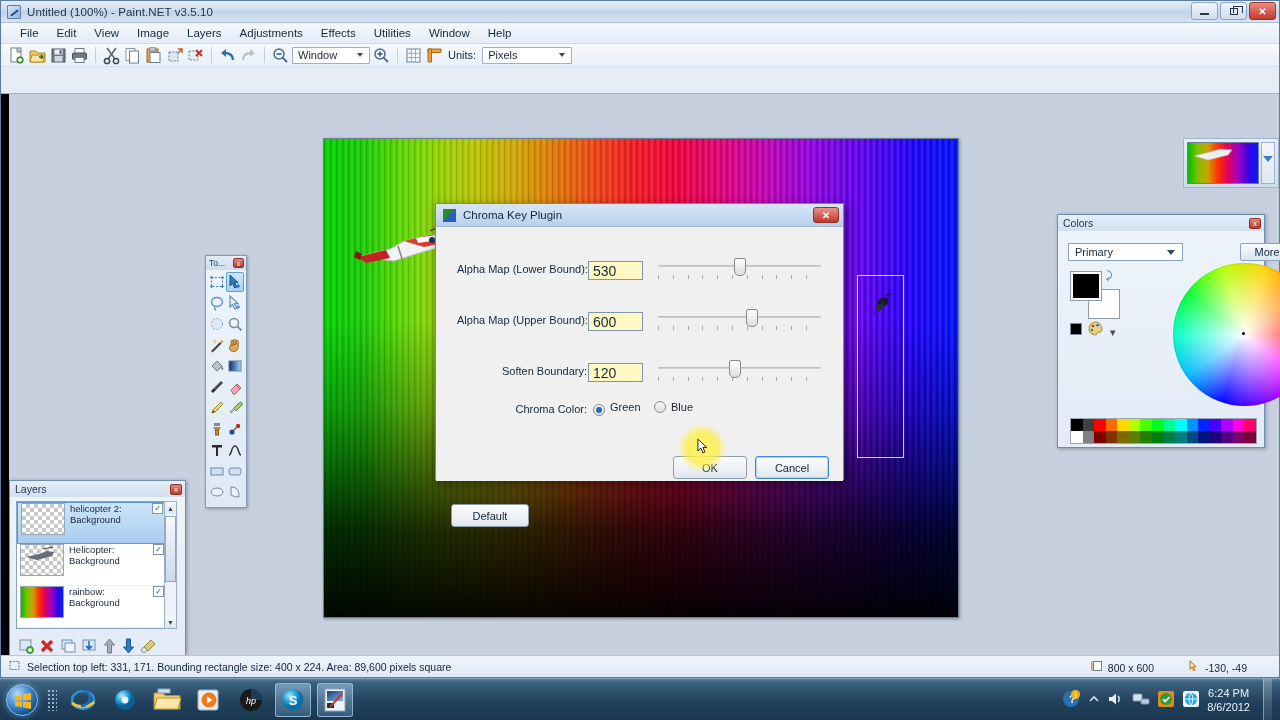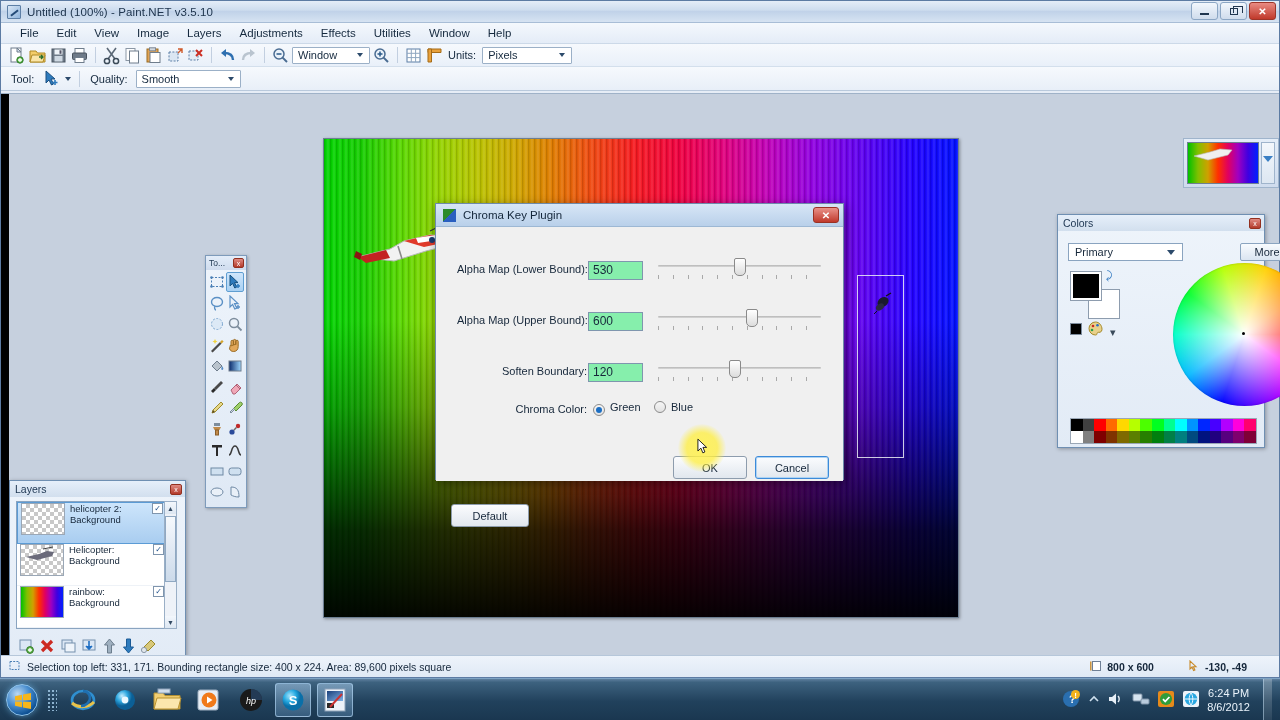--- a/index.html
+++ b/index.html
@@ -158,37 +158,37 @@
   .thumb-img { position:absolute; left:3px; top:3px; width:72px; height:42px; border:1px solid #6d7f92;
     background:linear-gradient(to right,#00c000,#80c000,#d0a000,#ff3000,#e00060,#a000c0,#4000e0,#0020ff);}
   .thumb-scroll { position:absolute; right:3px; top:3px; width:14px; height:42px;
     background:linear-gradient(#f3f7fc,#dde7f2); border:1px solid #9fb4cc; }
 
   
   .statusbar { position:absolute; left:0; bottom:0; width:100%; height:22px;
     background:linear-gradient(#eef4fb,#dfe9f5); border-top:1px solid #b6c7da;
     display:flex; align-items:center; padding:0 8px; font-size:10.5px; color:#14263a; }
   .sb-right { margin-left:auto; display:flex; align-items:center; gap:34px; padding-right:24px; }
-  .sb-grp { display:flex; align-items:center; gap:5px;font-weight:bold; }
+  .sb-grp { display:flex; align-items:flex-end; gap:5px; }
 
   
   .dialog { position:absolute; left:434px; top:201px; width:409px; height:277px;
     background:#f0f0f0; border:1px solid #6d8aab; box-shadow:2px 3px 10px rgba(0,0,0,.45); }
   .dlg-title { height:23px; display:flex; align-items:center; padding-left:7px;
     background:linear-gradient(#d7e6f6,#b9d0ea); border-bottom:1px solid #9db8d4; }
   .dlg-icon { width:13px;height:13px;margin-right:7px;
     background:linear-gradient(135deg,#2a8a2a 0 50%,#2a5fc0 50% 100%); }
   .dlg-title-text { font-size:11.5px; color:#14263a; }
   .dlg-close { margin-left:auto; margin-right:4px; width:26px; height:16px; border-radius:3px;
     background:linear-gradient(#e9928a,#c0392b); border:1px solid #9a3124; color:#fff;
     font-size:10px; font-weight:bold; display:flex;align-items:center;justify-content:center; }
   .dlg-body { position:relative; height:254px; background:#f0f0f0; }
   .fl { position:absolute; font-size:11px; color:#16273a; white-space:nowrap; text-align:right; }
-  .num-box { position:absolute; width:55px; height:19px; background:#86efac; border:1px solid #7f96ae;
-    font-size:12px; color:#16273a; padding:1px 0 8px 4px; }
+  .num-box { position:absolute; width:55px; height:19px; background:#fef9c3; border:1px solid #7f96ae;
+    font-size:14px; color:#16273a; padding:1px 0 8px 4px; }
   .slider { position:absolute; width:163px; height:28px; }
   .slider .track { position:absolute; left:0; top:8px; width:100%; height:2px;
     background:linear-gradient(#b6b6b6,#d8d8d8); border-radius:1px; }
   .slider .ticks { position:absolute; left:0; top:18px; width:100%; height:4px;
     background-image:repeating-linear-gradient(to right, #a9a9a9 0 1px, transparent 1px 14.8px); }
   .slider .thumb { position:absolute; top:1px; width:12px; height:18px;
     background:linear-gradient(#ffffff,#dcdcdc); border:1px solid #8a8a8a;
     border-radius:2px 2px 5px 5px; }
   .radio { width:12px;height:12px;border-radius:50%;background:linear-gradient(#f6f6f6,#e2e2e2);
     border:1px solid #8b8b8b; display:inline-flex; align-items:center; justify-content:center;
@@ -366,36 +366,20 @@
             <path d="M3 3h3.5v13H3z" fill="#e8a13c" stroke="#a56b17"></path>
           </svg>
       </span>
       <span class="lbl">Units:</span>
       <div class="combo" style="width:90px">
         <span>Pixels</span>
           <span class="arrow"></span>
       </div>
     </div>
 
-    <div class="tool-row">
-      <span class="lbl">Tool:</span>
-      <span class="tb-ico">
-        <svg width="19" height="19" viewBox="0 0 19 19">
-            <path d="M4 2l0 12 3-3 2.5 5 2-1-2.5-5H13z" fill="#2e7bbd" stroke="#1b4f80"></path>
-            <path d="M13 11v5M10.5 13.5h5" stroke="#2e7bbd" stroke-width="1.6"></path>
-          </svg>
-      </span>
-      <span class="arrow" style="width:0;height:0;border-left:3.5px solid transparent;border-right:3.5px solid transparent;border-top:4px solid #2c4a6b;"></span>
-      <span class="tb-sep"></span>
-      <span class="lbl">Quality:</span>
-      <div class="combo" style="width:105px;height:18px">
-        <span>Smooth</span>
-          <span class="arrow"></span>
-      </div>
-    </div>
 
     <div class="workspace">
       <div class="ws-leftedge"></div>
 
       <div class="canvas-wrap">
         <div class="rainbow"></div>
 
         <svg class="heli-big" viewBox="0 0 118 46">
           <path d="M12 30 L44 22 L58 14 L84 8 L104 9 L110 13 L104 18 L80 24 L48 34 Z" fill="#f2f2f2" stroke="#b9b9b9" stroke-width="1"></path>
           <path d="M12 30 L40 23 L44 31 L20 36 Z" fill="#c32222"></path>

